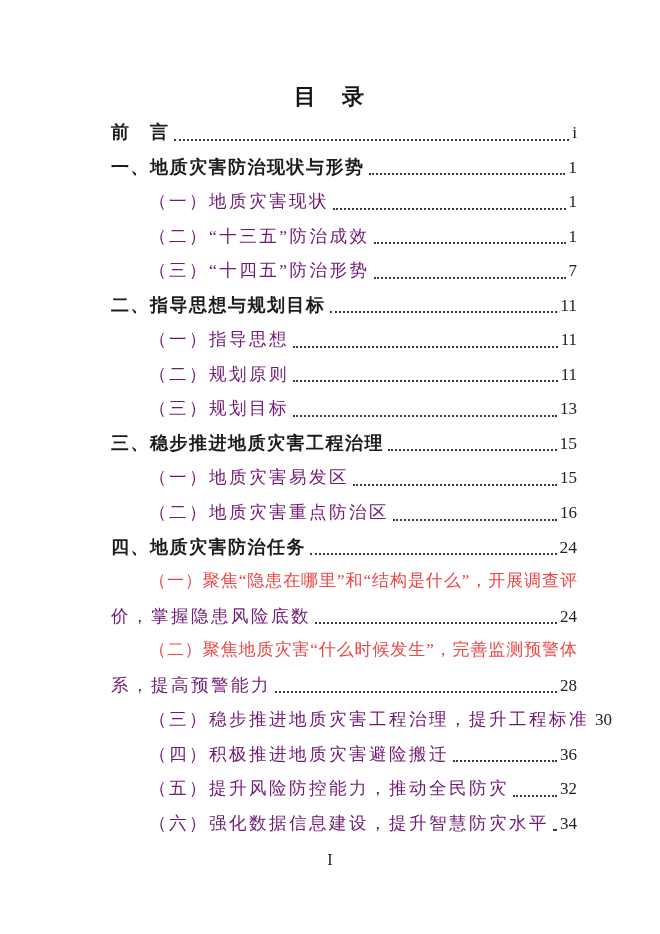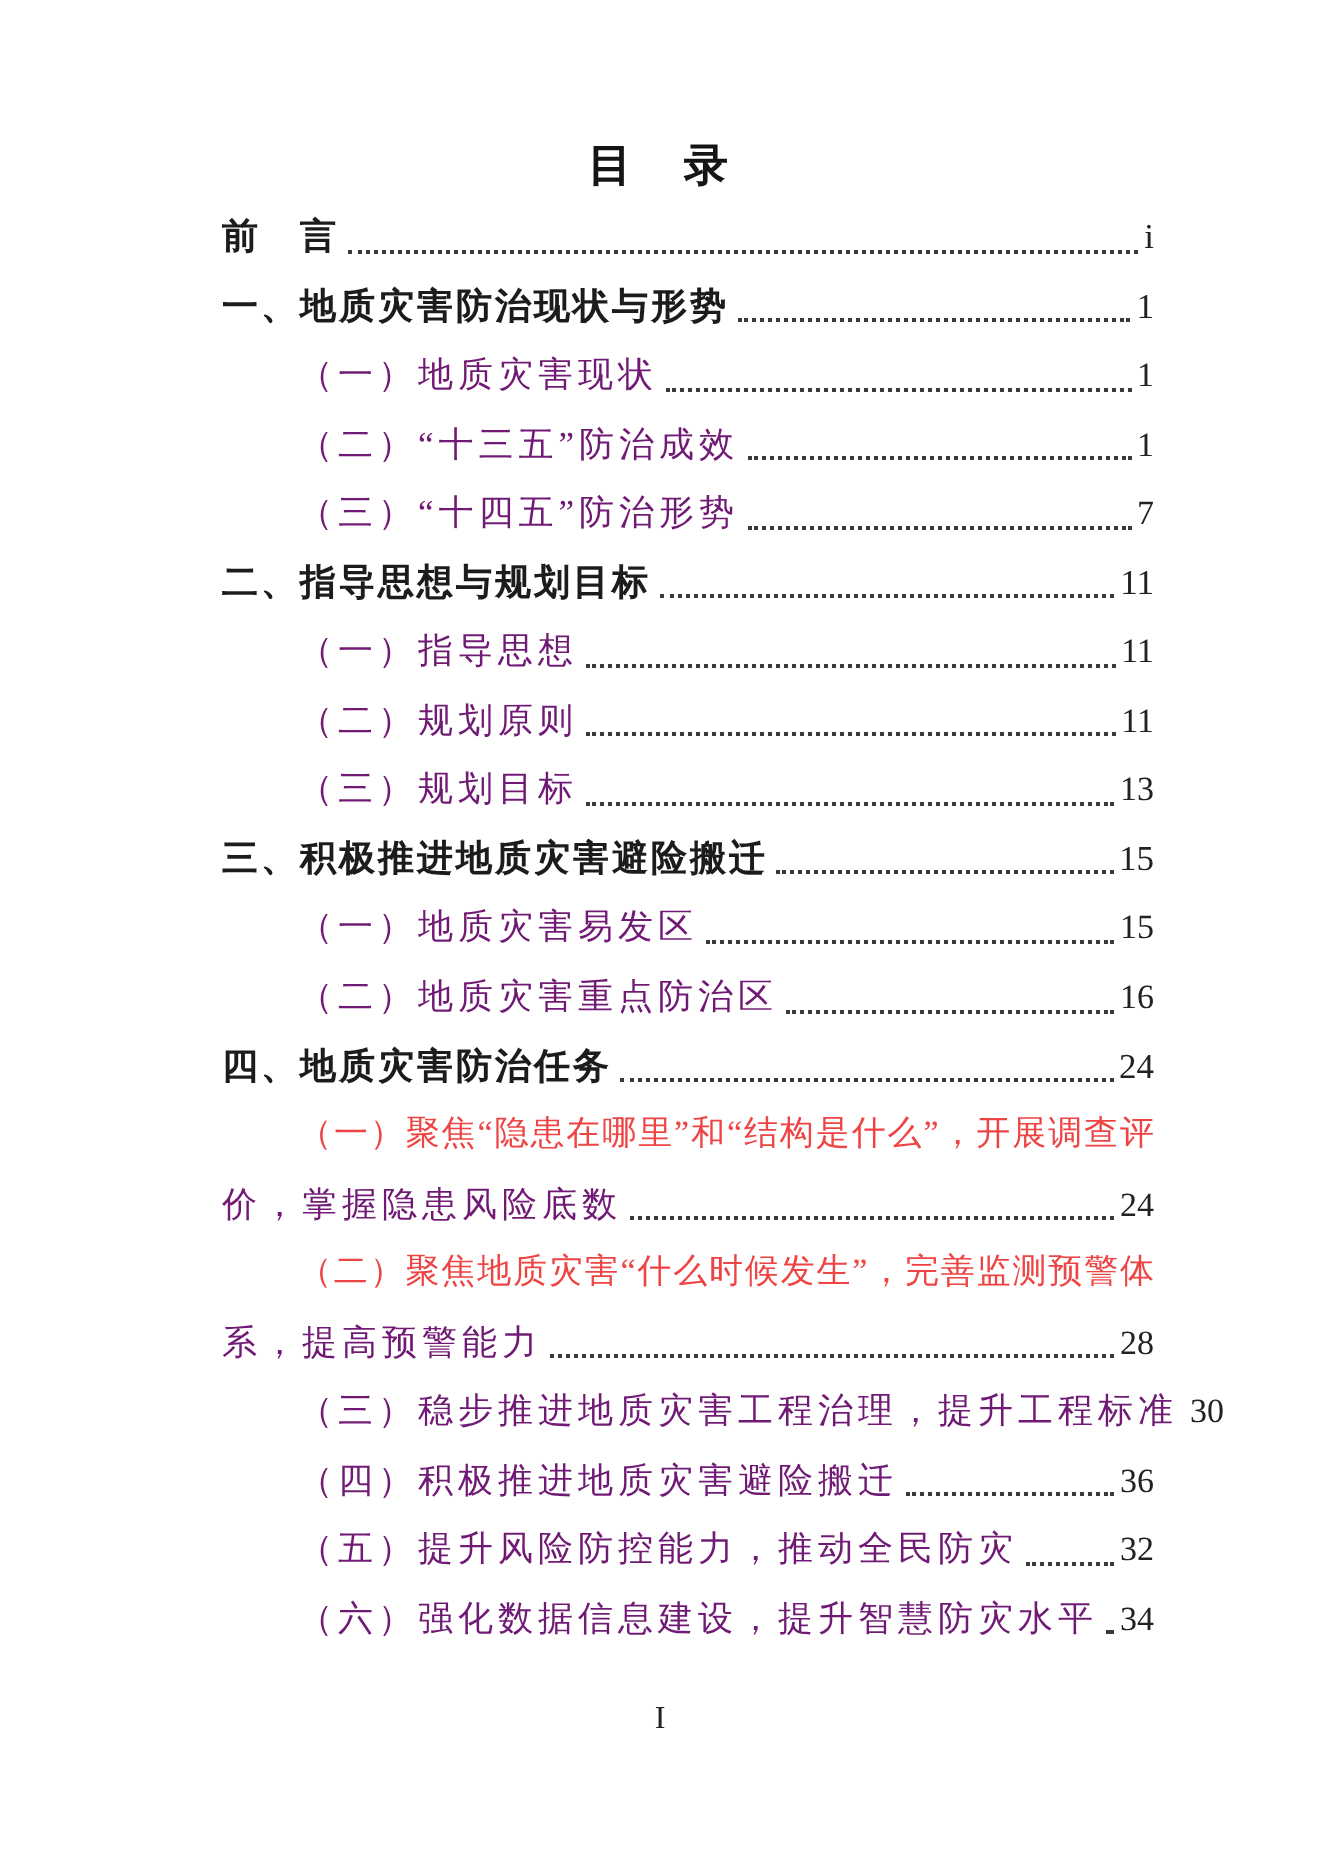--- a/index.html
+++ b/index.html
@@ -11,35 +11,35 @@
     position: relative;
     width: 660px;
     height: 934px;
     background: #ffffff;
     overflow: hidden;
     font-family: "Liberation Serif", serif;
     color: #2a2a2a;
   }
   .doc-title {
     position: absolute;
-    top: 70px;
+    top: 84px;
     left: 0;
     right: 0;
     margin: 0;
     text-align: center;
     font-family: "Liberation Sans", sans-serif;
     font-weight: bold;
     font-size: 22px;
     line-height: 26px;
     letter-spacing: 2px;
     color: #151515;
   }
   .toc {
     position: absolute;
-    top: 101px;
+    top: 115px;
     left: 111px;
     width: 466px;
     font-size: 17.5px;
   }
   .entry { position: relative; }
   .row {
     display: flex;
     align-items: baseline;
     line-height: 34.55px;
     height: 34.55px;
@@ -170,21 +170,21 @@
       </div>
       <div class="entry lvl2">
         <div class="row">
           <span class="label first">（三）规划目标</span>
           <span class="dots"></span>
           <span class="pagenum">13</span>
         </div>
       </div>
       <div class="entry lvl1">
         <div class="row">
-          <span class="label first">三、积极推进地质灾害避险搬迁</span>
+          <span class="label first">三、稳步推进地质灾害工程治理</span>
           <span class="dots"></span>
           <span class="pagenum">15</span>
         </div>
       </div>
       <div class="entry lvl2">
         <div class="row">
           <span class="label first">（一）地质灾害易发区</span>
           <span class="dots"></span>
           <span class="pagenum">15</span>
         </div>

